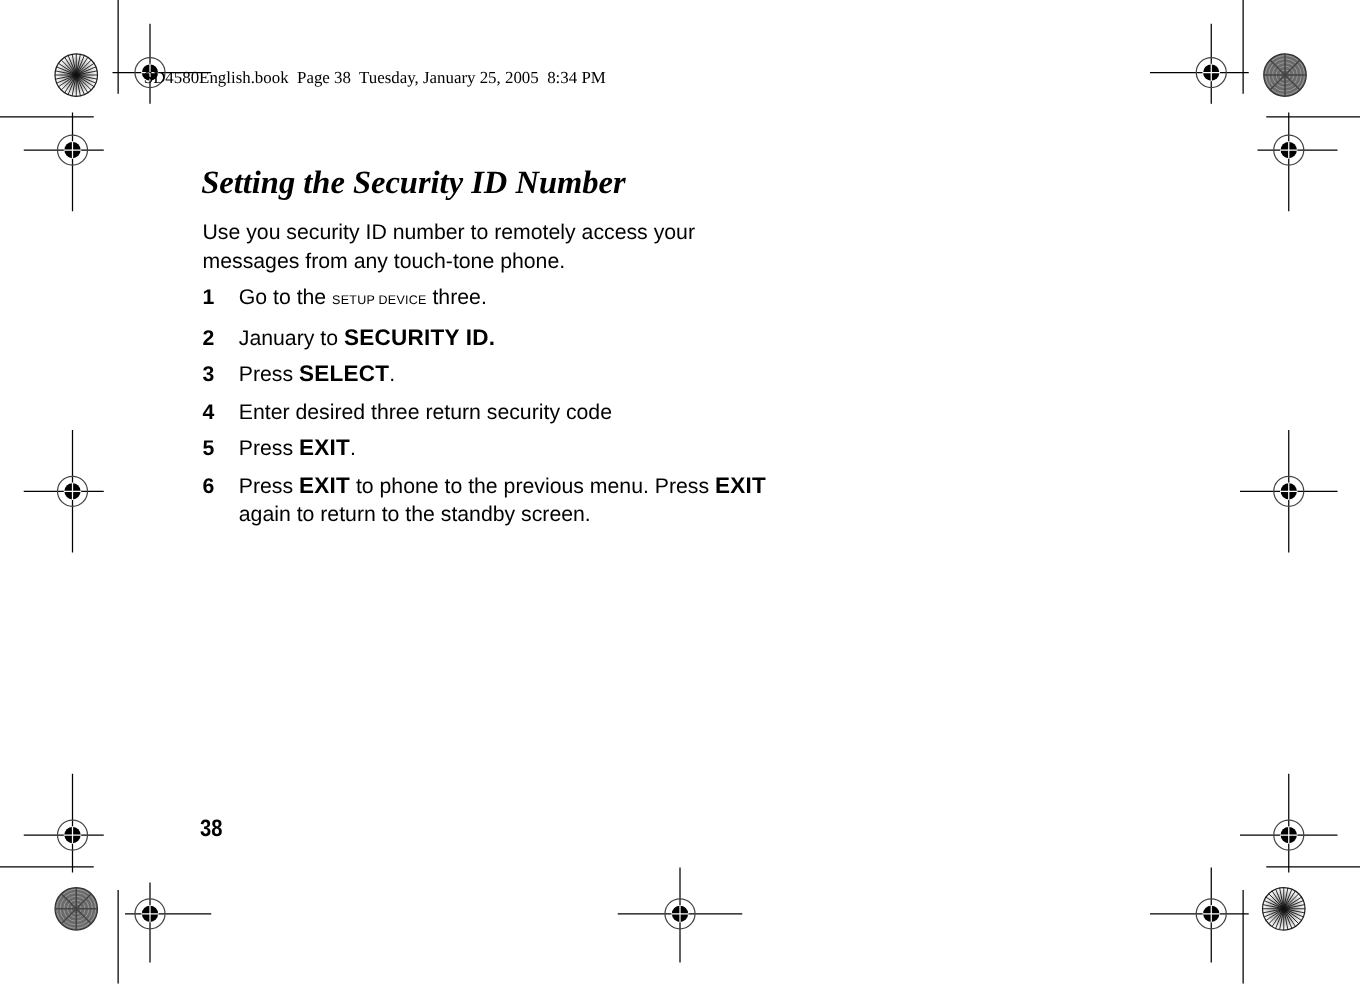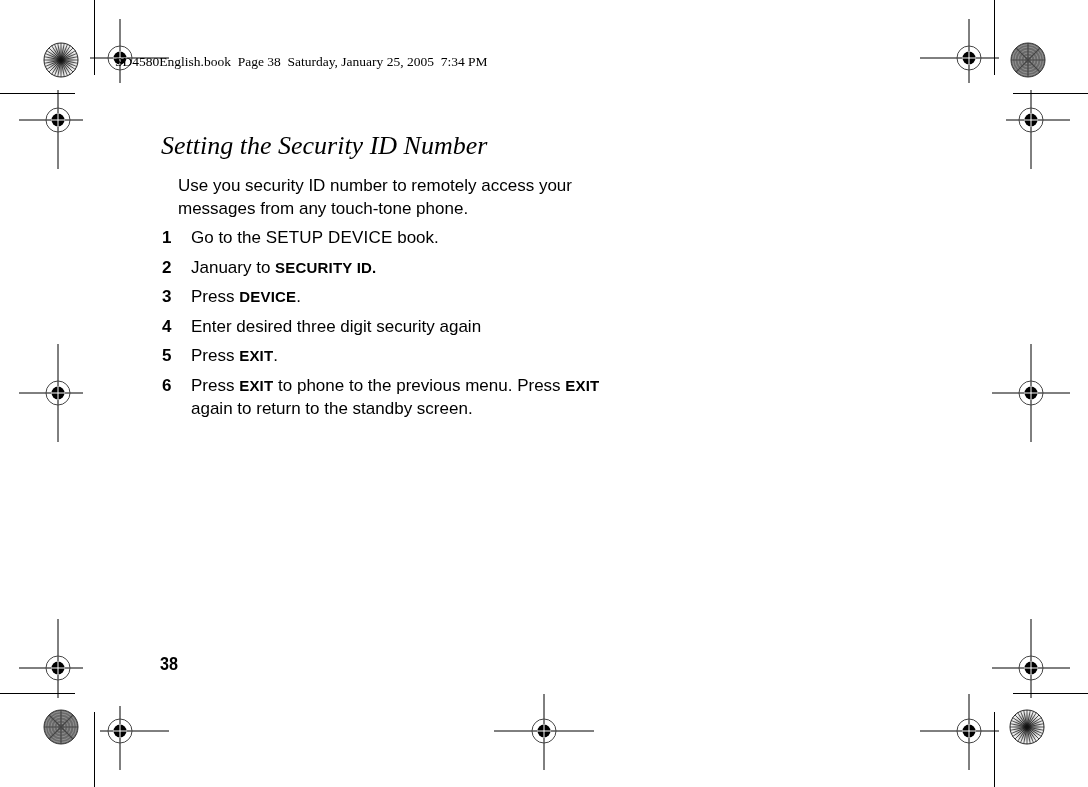--- a/index.html
+++ b/index.html
@@ -38,33 +38,32 @@
       letter-spacing: 0;
     }
 
     .doc-title {
       position: absolute;
       left: 161px;
       top: 131px;
       font-family: "Liberation Serif", "DejaVu Serif", serif;
       font-style: italic;
       font-size: 26px;
-      font-weight: normal;
+      font-weight: bold;
       white-space: nowrap;
     }
 
     .intro {
       position: absolute;
       left: 162px;
       top: 174px;
       width: 470px;
       font-family: "Liberation Sans", "DejaVu Sans", sans-serif;
       font-size: 17px;
       line-height: 23px;
-      margin-left: 16px;
     }
 
     .steps {
       position: absolute;
       left: 162px;
       top: 226px;
       width: 480px;
       font-family: "Liberation Sans", "DejaVu Sans", sans-serif;
       font-size: 17px;
       line-height: 23px;
@@ -76,25 +75,25 @@
       margin-bottom: 6.5px;
     }
     .step-num {
       position: absolute;
       left: 0;
       top: 0;
       font-weight: bold;
     }
     .kw {
       font-weight: bold;
-      font-size: 15px;
+      font-size: 18px;
       letter-spacing: 0.2px;
     }
     .kw-plain {
-      font-size: 17px;
+      font-size: 10px;
       letter-spacing: 0.2px;
     }
 
     .page-number {
       position: absolute;
       left: 160px;
       top: 653px;
       font-family: "Liberation Sans", "DejaVu Sans", sans-serif;
       font-weight: bold;
       font-size: 19px;
@@ -322,42 +321,42 @@
       <line x1="1.3" y1="14.7" x2="34.7" y2="21.3"></line>
         <line x1="1.3" y1="21.3" x2="34.7" y2="14.7"></line>
       <line x1="8.5" y1="3.5" x2="27.5" y2="32.5"></line>
         <line x1="27.5" y1="3.5" x2="8.5" y2="32.5"></line>
       <line x1="3.5" y1="8.5" x2="32.5" y2="27.5"></line>
         <line x1="3.5" y1="27.5" x2="32.5" y2="8.5"></line>
     </g>
   </svg>
 </div>
 
-<div class="slug">SD4580English.book  Page 38  Saturday, January 25, 2005  7:34 PM</div>
+<div class="slug">SD4580English.book  Page 38  Tuesday, January 25, 2005  8:34 PM</div>
 
 <h1 class="doc-title">Setting the Security ID Number</h1>
 
 <p class="intro">Use you security ID number to remotely access your messages from any touch-tone phone.</p>
 
 <ol class="steps">
   <li class="step">
     <span class="step-num">1</span>
-    <span>Go to the </span><span class="kw-plain">SETUP DEVICE</span><span> book.</span>
+    <span>Go to the </span><span class="kw-plain">SETUP DEVICE</span><span> three.</span>
   </li>
   <li class="step">
     <span class="step-num">2</span>
     <span>January to </span><span class="kw">SECURITY ID.</span><span></span>
   </li>
   <li class="step">
     <span class="step-num">3</span>
-    <span>Press </span><span class="kw">DEVICE</span><span>.</span>
+    <span>Press </span><span class="kw">SELECT</span><span>.</span>
   </li>
   <li class="step">
     <span class="step-num">4</span>
-    <span>Enter desired three digit security again</span>
+    <span>Enter desired three return security code</span>
   </li>
   <li class="step">
     <span class="step-num">5</span>
     <span>Press </span><span class="kw">EXIT</span><span>.</span>
   </li>
   <li class="step">
     <span class="step-num">6</span>
     <span>Press </span><span class="kw">EXIT</span><span> to phone to the previous menu. Press </span><span class="kw">EXIT</span><span> again to return to the standby screen.</span>
   </li>
 </ol>

